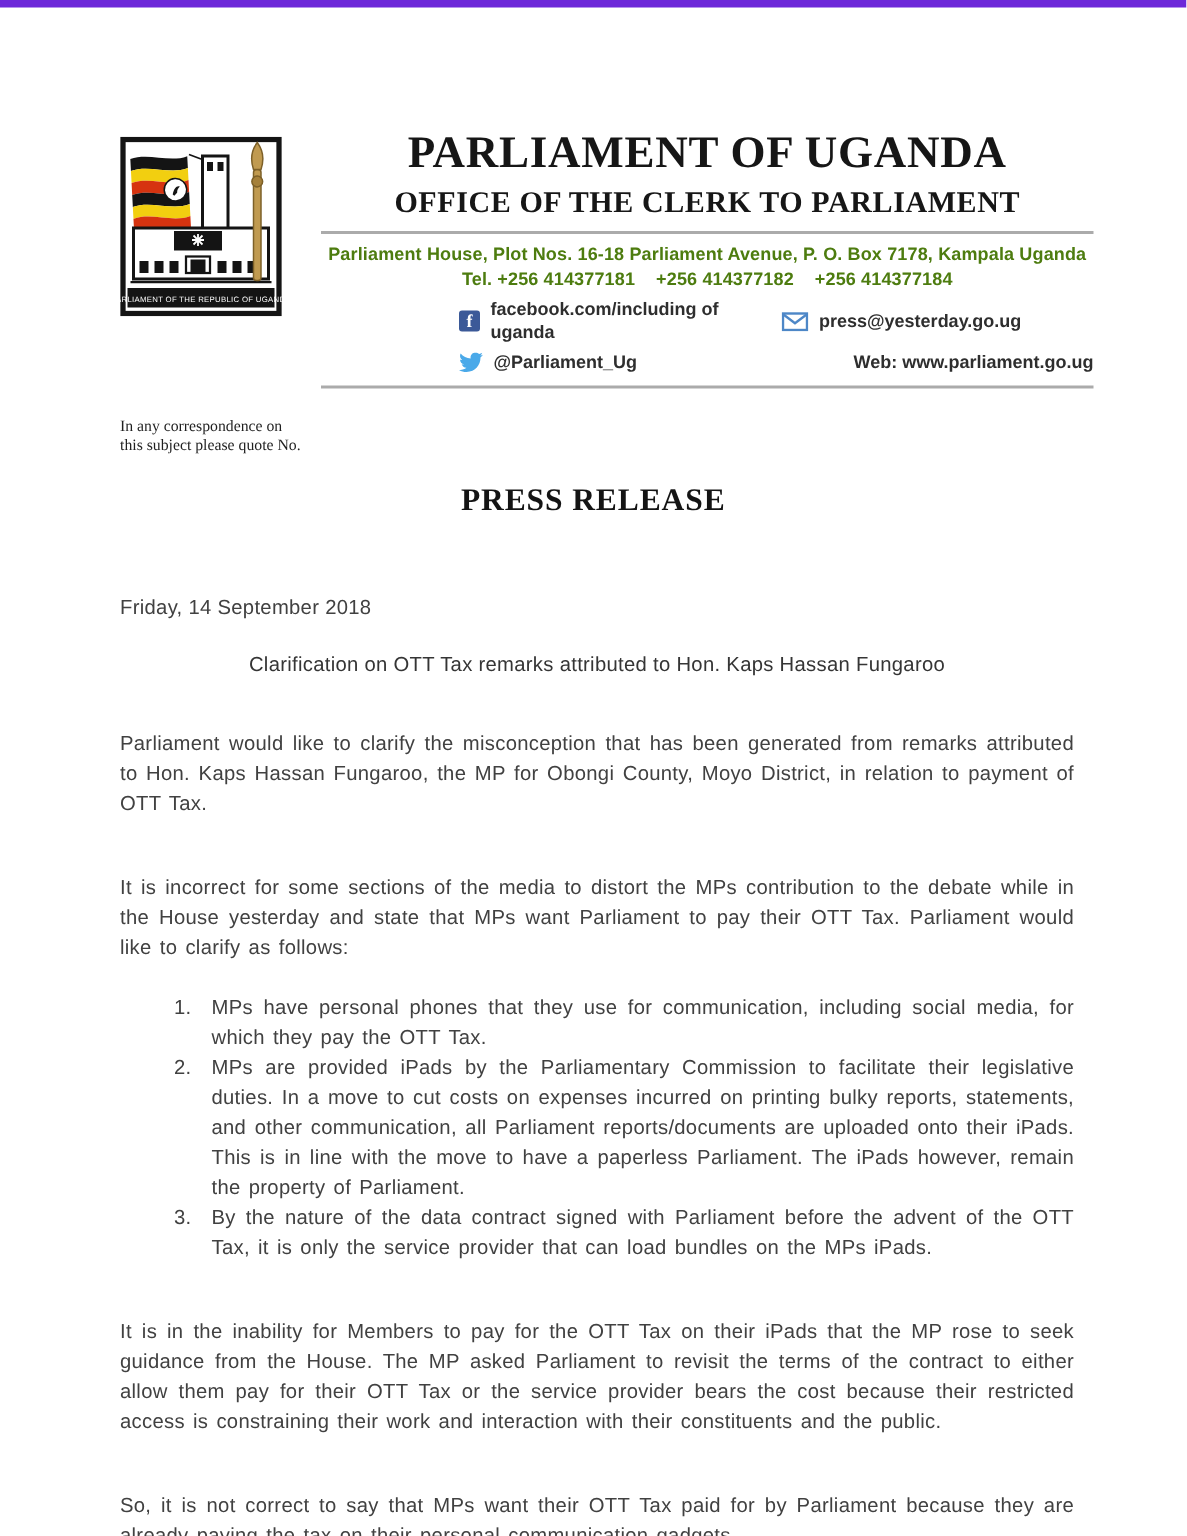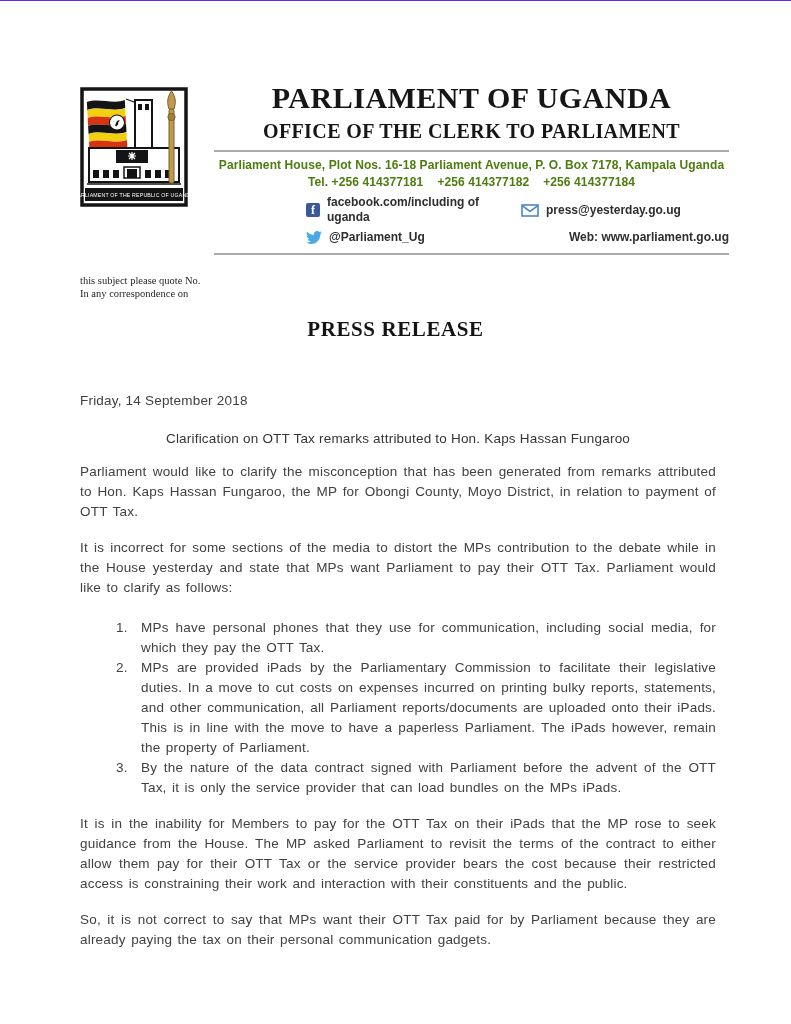--- a/index.html
+++ b/index.html
@@ -1,21 +1,21 @@
 <!DOCTYPE html>
 <html><head>
 <meta charset="utf-8">
 <style>
   * { margin:0; padding:0; box-sizing:border-box; }
   html,body { background:#fff; }
   .page {
     position:relative;
     width:791px; height:1024px;
     background:#ffffff;
-    border-top:1px solid #6d28d9;
+    border-top:5px solid #6d28d9;
     font-family:"Liberation Sans", sans-serif;
     color:#414141;
     overflow:hidden;
   }
   
   .letterhead {
     display:flex;
     padding:80px 62px 0 80px;
   }
   .logo-box { width:108px; height:120px; flex:0 0 auto; margin-top:6px; }
@@ -81,21 +81,21 @@
     margin-top:51px;
     font-size:13.5px; color:#414141; letter-spacing:.2px;
   }
   .doc-headline {
     margin-top:23px;
     text-align:center;
     font-size:13.5px; font-weight:400; color:#353535;
     letter-spacing:.2px;
   }
   .para {
-    margin-top:16px;
+    margin-top:36px;
     font-size:13.5px; line-height:20px; color:#414141;
     letter-spacing:.2px; word-spacing:1.5px;
     text-align:justify;
   }
   .num-list { margin-top:20px; }
   .list-item { display:flex; }
   .li-num {
     flex:0 0 auto; width:25px; margin-left:36px;
     font-size:13.5px; line-height:20px; color:#414141; letter-spacing:.2px;
   }
@@ -189,22 +189,22 @@
         </div>
         <div class="contact-cell web-cell">
           <span>Web: www.parliament.go.ug</span>
         </div>
       </div>
       <hr class="rule bottom">
     </div>
   </div>
 
   <div class="note">
+    <div>In any correspondence on</div>
     <div>this subject please quote No.</div>
-    <div>In any correspondence on</div>
   </div>
 
   <h1 class="pr-title">PRESS RELEASE</h1>
 
   <div class="doc-body">
     <div class="doc-date">Friday, 14 September 2018</div>
     <div class="doc-headline">Clarification on OTT Tax remarks attributed to Hon. Kaps Hassan Fungaroo</div>
 
     <p class="para">Parliament would like to clarify the misconception that has been generated from remarks attributed to Hon. Kaps Hassan Fungaroo, the MP for Obongi County, Moyo District, in relation to payment of OTT Tax.</p>
     <p class="para">It is incorrect for some sections of the media to distort the MPs contribution to the debate while in the House yesterday and state that MPs want Parliament to pay their OTT Tax. Parliament would like to clarify as follows:</p>

